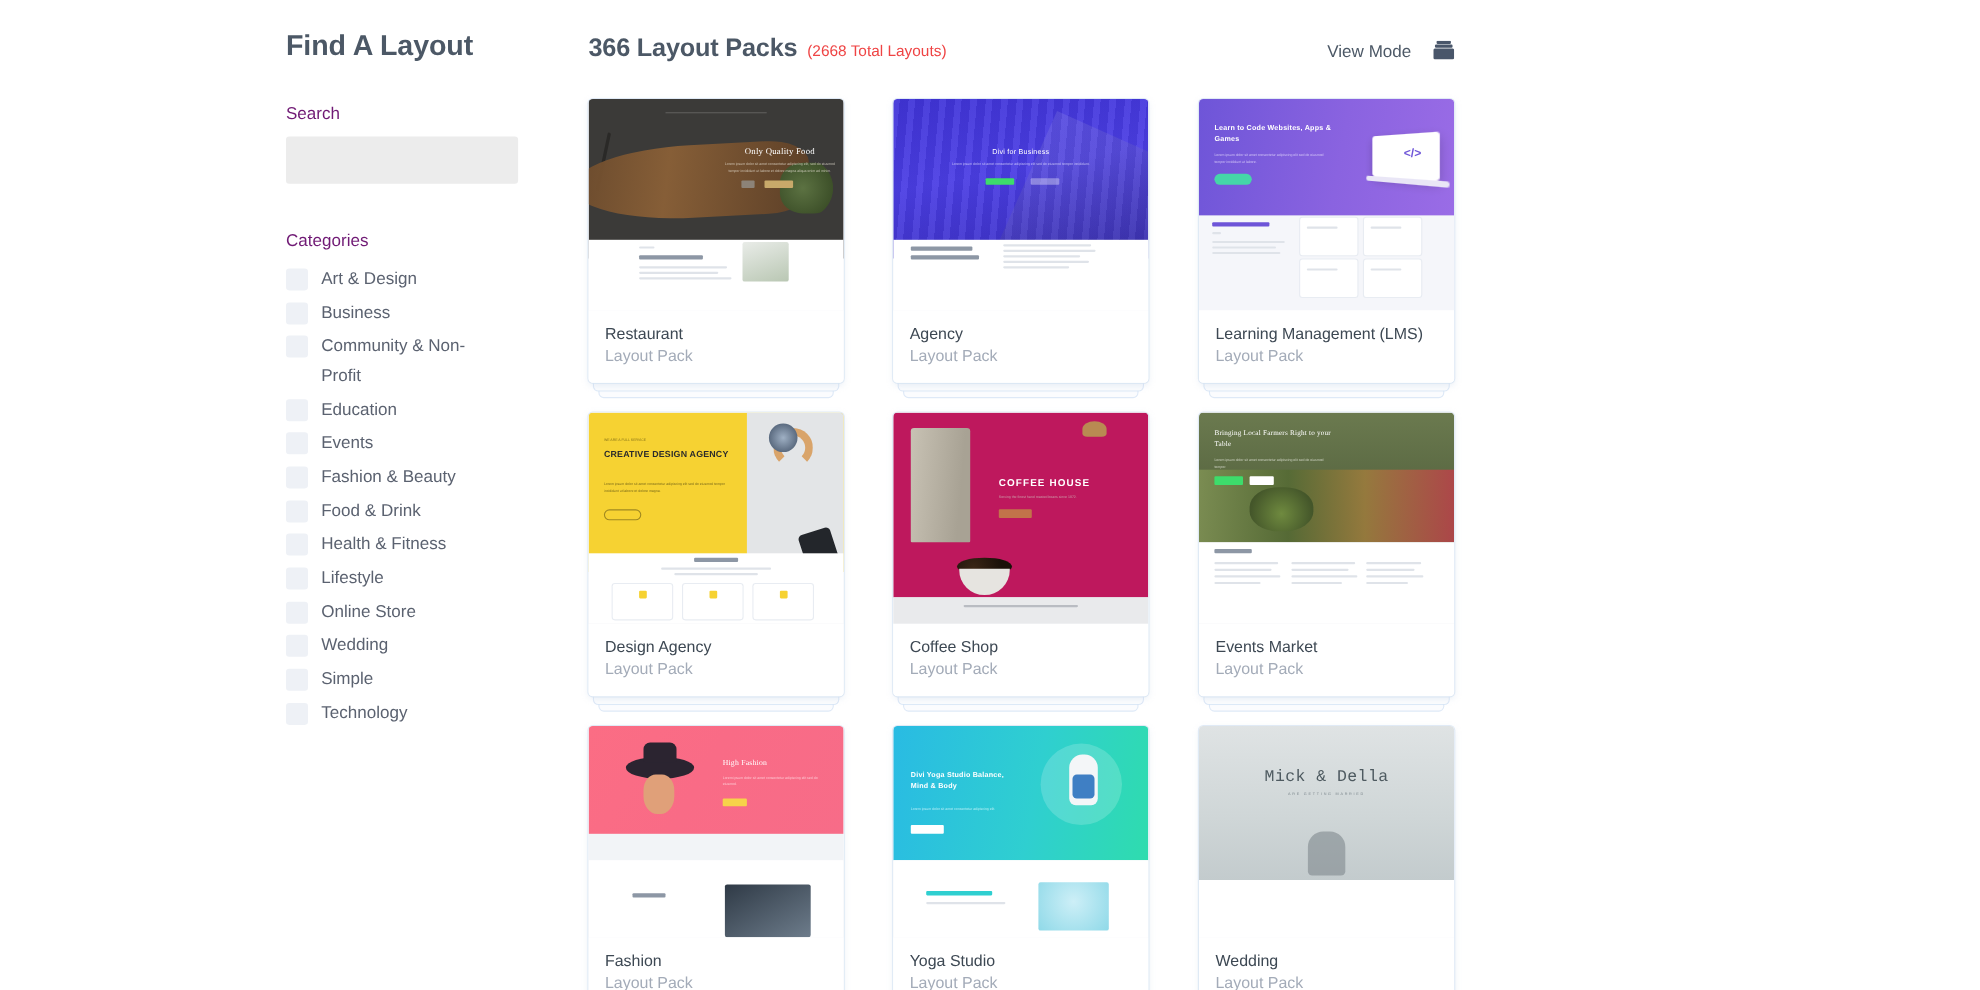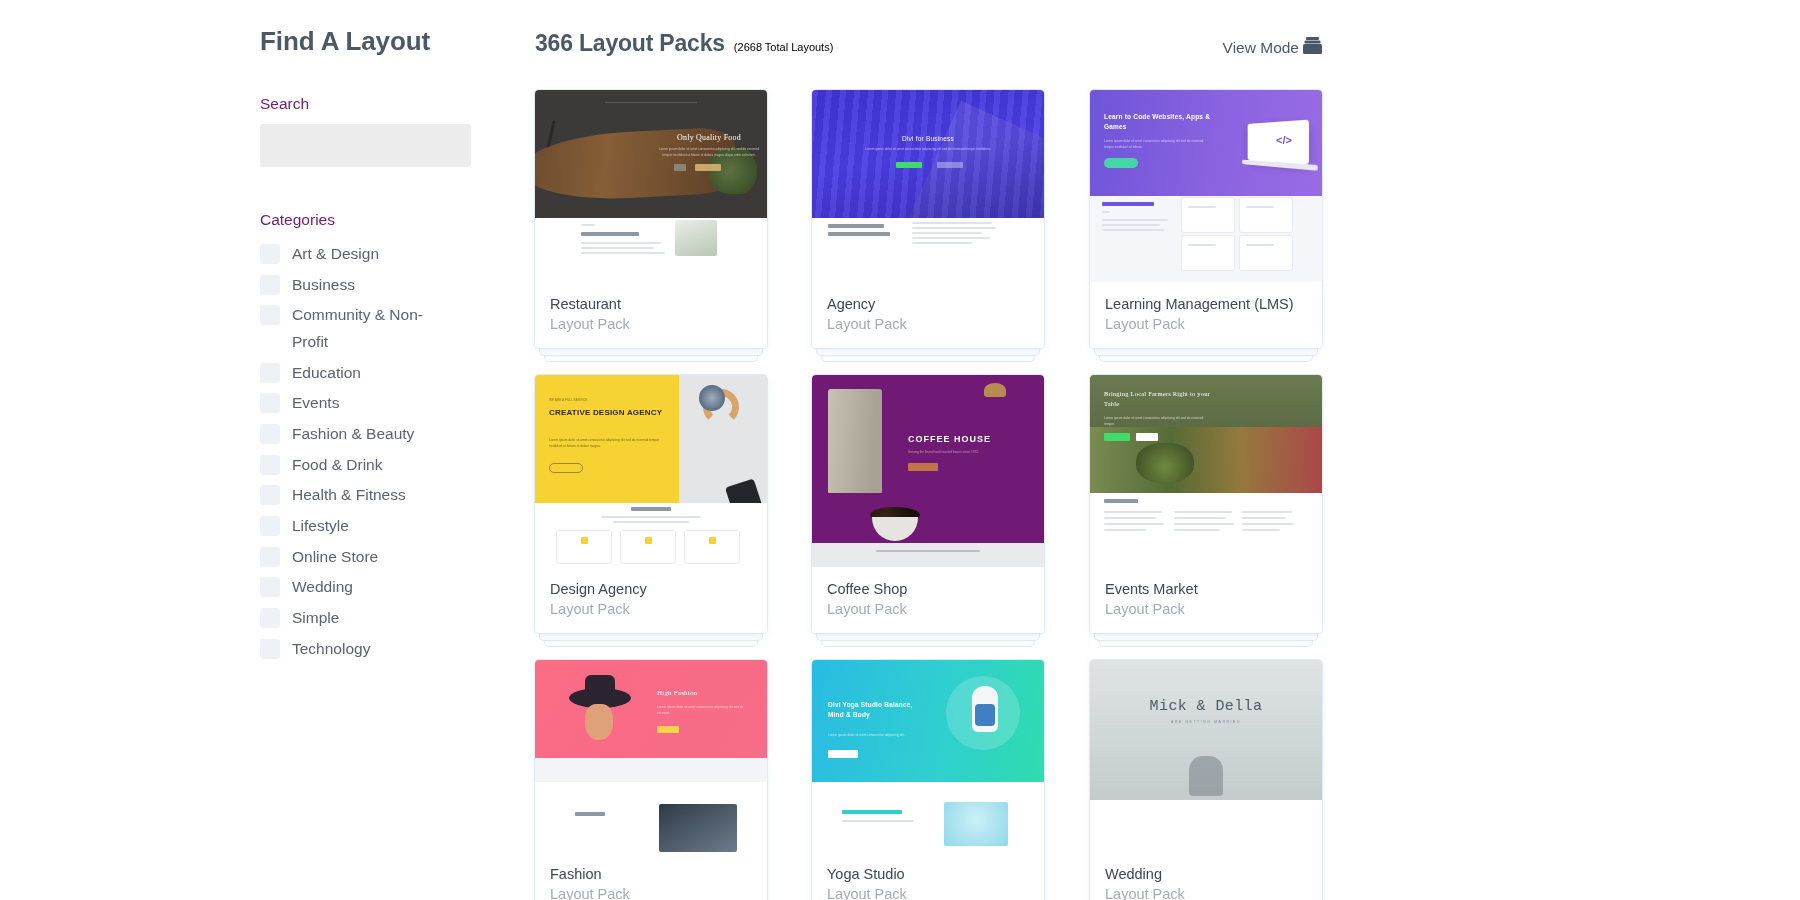--- a/index.html
+++ b/index.html
@@ -95,32 +95,32 @@
     display: flex;
     align-items: baseline;
   }
   .header-count {
     font-size: 23px;
     color: #4c5866;
     font-weight: 600;
     letter-spacing: -0.2px;
   }
   .header-total {
-    font-size: 11px;
-    color: #000000;
+    font-size: 14px;
+    color: #ef4444;
     font-weight: 400;
     margin-left: 9px;
   }
   .view-mode {
     position: absolute;
     right: 478px;
     top: 37px;
     display: flex;
     align-items: center;
-    gap: 4px;
+    gap: 20px;
     cursor: pointer;
   }
   .view-mode-label {
     font-size: 15.5px;
     color: #4c5866;
   }
   .view-mode-icon { display: block; }
 
   
   .grid {
@@ -319,21 +319,21 @@
   }
   .h-design .succulent {
     position: absolute; right: 42px; top: 10px;
     width: 26px; height: 26px;
     background: radial-gradient(circle at 50% 50%, #9fb0c4, #5b6b80 70%);
     border-radius: 50%;
   }
   .t-dark { color:#2b2b2b !important; }
 
   
-  .h-coffee { background: #701a75; }
+  .h-coffee { background: #be185d; }
   .h-coffee .bag {
     position: absolute; left: 16px; top: 14px;
     width: 54px; height: 104px;
     background: linear-gradient(95deg,#c8c2b4,#a8a294 80%);
     border-radius: 3px 3px 1px 1px;
   }
   .h-coffee .moka {
     position: absolute; right: 38px; top: 8px;
     width: 22px; height: 14px; background: #b98a52; border-radius: 50% 50% 20% 20%;
   }

